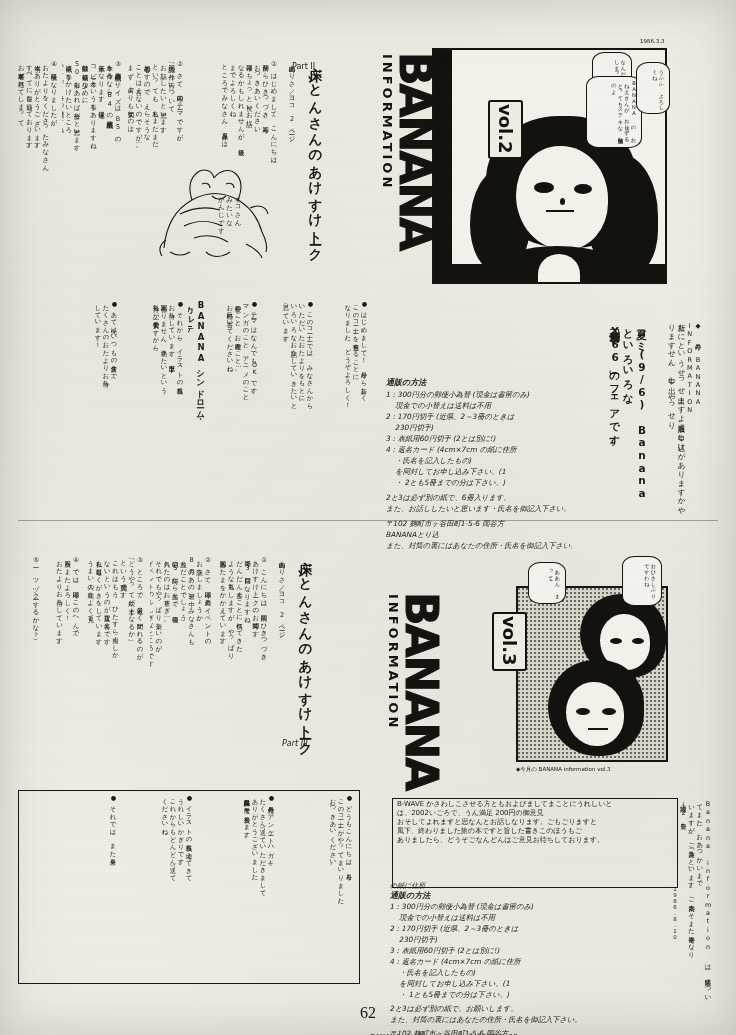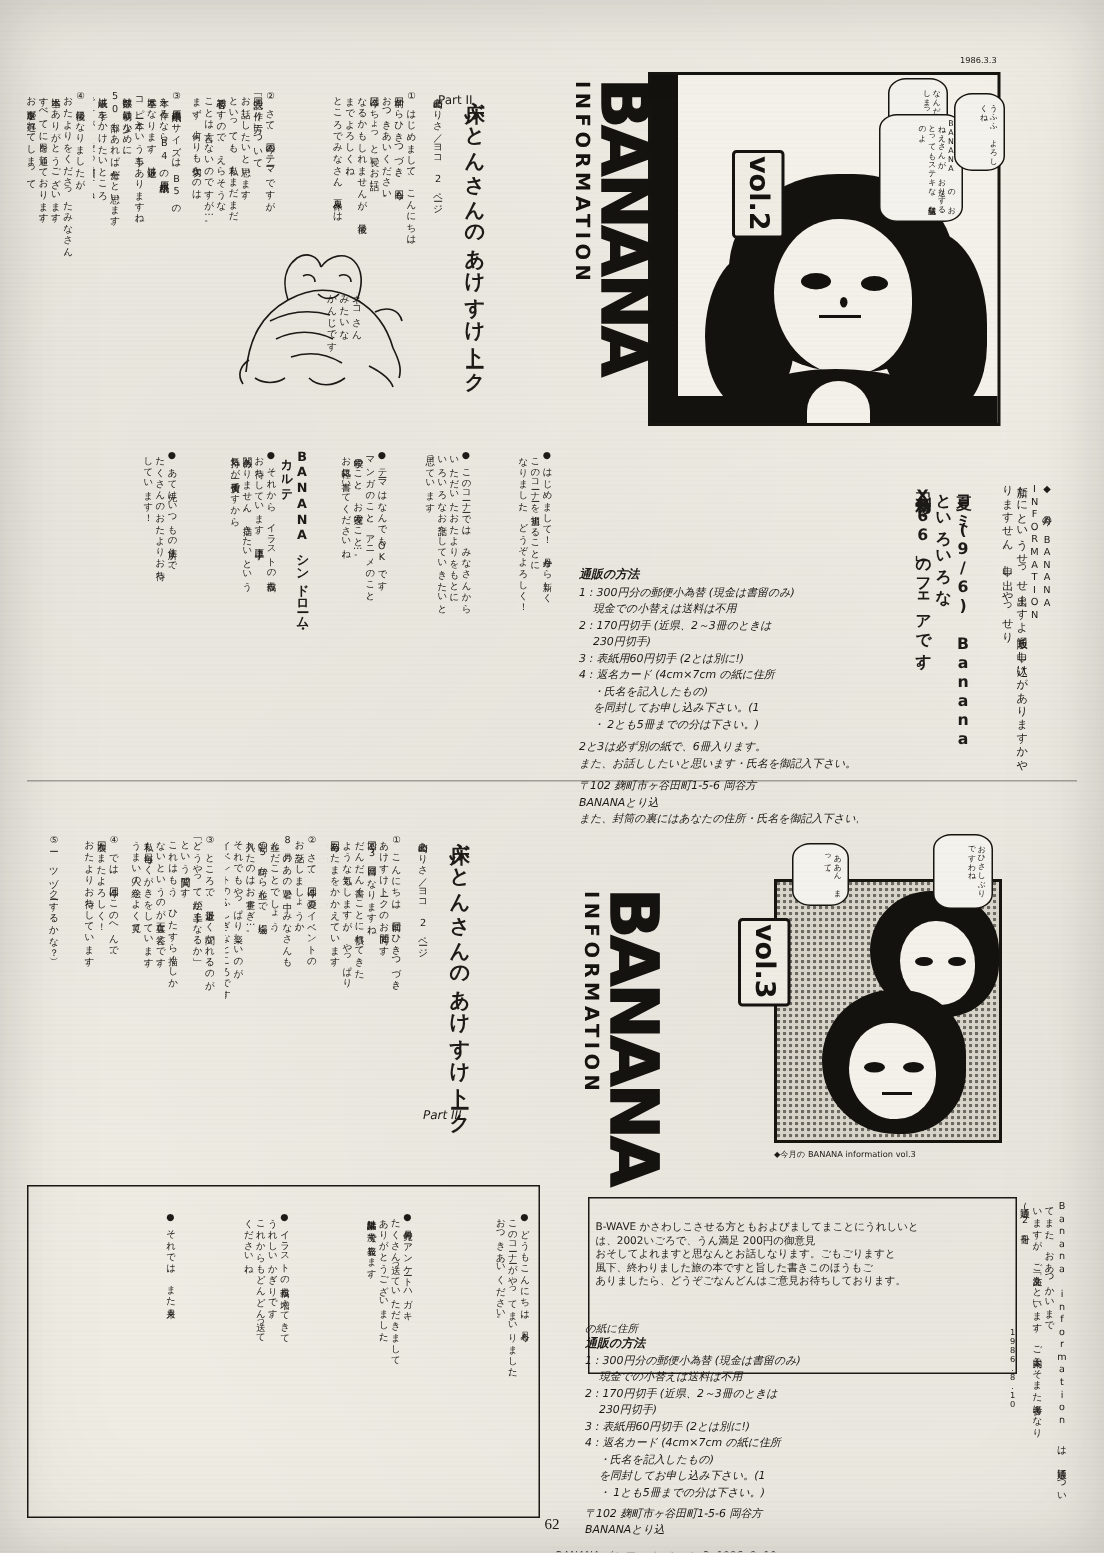--- a/index.html
+++ b/index.html
@@ -102,25 +102,25 @@
     text-orientation:upright;
     overflow:hidden;
   }
 
   
   .listbox{position:absolute;font-style:italic;}
   .listbox .ln{font-size:7.3px;line-height:1.5;color:#1b1916;white-space:pre;}
   .boxed{
     position:absolute;
     border:1px solid #1b1916;
-    padding:15px 4px;
+    padding:1px 4px;
   }
   .pageno{
     position:absolute;left:50%;transform:translateX(-50%);
-    bottom:13px;font-size:10px;color:#1b1916;font-family:"Liberation Serif", serif;
+    bottom:13px;font-size:16px;color:#1b1916;font-family:"Liberation Serif", serif;
   }
   .handline{
     position:absolute;background:#1b1916;height:1px;opacity:.85;
   }
   .caption{position:absolute;font-size:6px;color:#1b1916;}
   .tiny{font-size:5.5px;}
   .sig{position:absolute;font-size:7px;color:#1b1916;font-style:italic;}
 </style>
 </head>
 <body>
@@ -344,20 +344,22 @@
     <div class="htext" style="font-size:8px;font-weight:bold;margin-bottom:1px;">通販の方法</div>
     <div class="ln htext">1 : 300円分の郵便小為替 (現金は書留のみ)</div>
     <div class="ln htext">    現金での小替えは送料は不用</div>
     <div class="ln htext">2 : 170円切手 (近県、2～3冊のときは</div>
     <div class="ln htext">    230円切手)</div>
     <div class="ln htext">3 : 表紙用60円切手 (2とは別に!)</div>
     <div class="ln htext">4 : 返名カード (4cm×7cm の紙に住所</div>
     <div class="ln htext">    ・氏名を記入したもの)</div>
     <div class="ln htext">    を同封してお申し込み下さい。(1</div>
     <div class="ln htext">    ・ 1とも5冊までの分は下さい。)</div>
+    <div class="ln htext" style="margin-top:3px;">2と3は必ず別の紙で、お願いします。
+また、封筒の裏にはあなたの住所・氏名を御記入下さい。</div>
     <div class="ln htext" style="margin-top:3px;">〒102 麹町市ヶ谷田町1-5-6 岡谷方
 BANANAとり込</div>
   </div>
 
   <div class="vtext" style="position:absolute;left:290px;top:552px;width:24px;height:212px;font-size:13.5px;font-weight:bold;">床ぶとんさんのあけすけトーク</div>
   <div class="htext" style="position:absolute;left:282px;top:739px;font-size:8px;font-style:italic;">Part III</div>
   <div class="vtext" style="position:absolute;left:272px;top:556px;width:14px;height:120px;font-size:6.5px;">山崎ありさ／ヨコ 2ページ</div>
 
   <div class="vtext" style="position:absolute;left:218px;top:556px;width:50px;height:222px;font-size:6.4px;">①こんにちは。前回にひきつづき、
 あけすけトークのお時間です。

